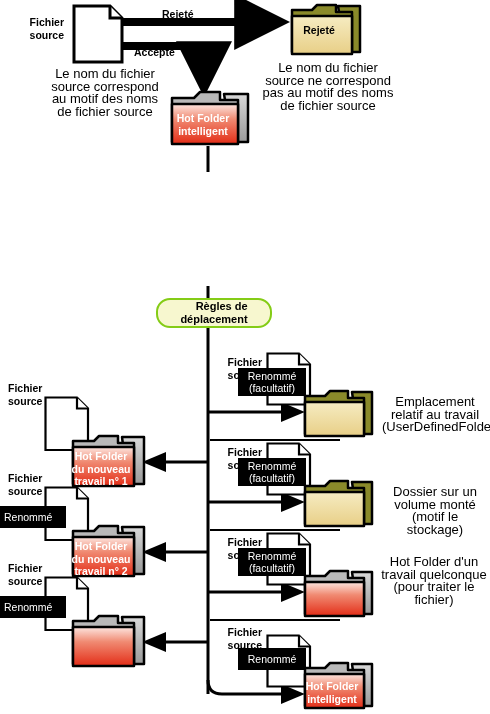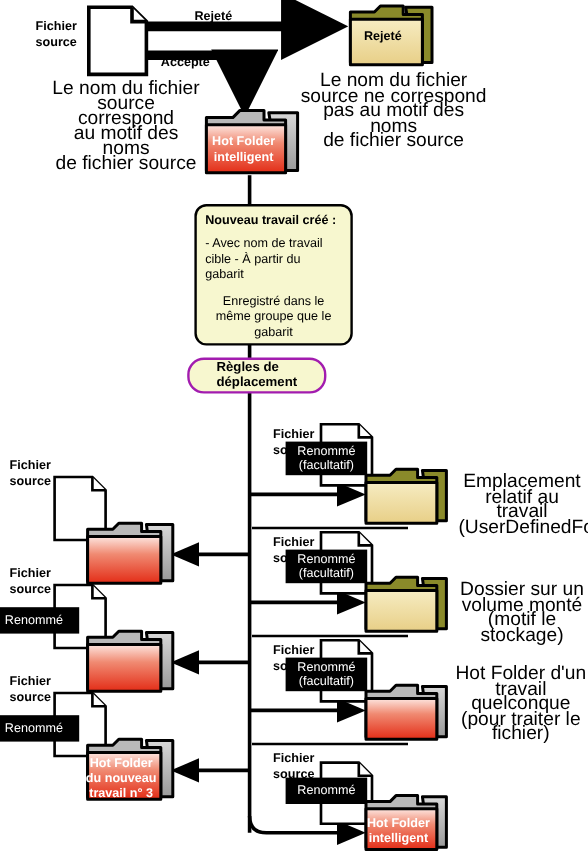--- a/index.html
+++ b/index.html
@@ -14,21 +14,21 @@
     overflow: hidden;
     color: #000;
   }
   #stage { position: absolute; left:0; top:0; width:409px; height:714px; }
 
   .abs { position: absolute; }
 
   
   .lbl {
     position: absolute;
-    font-size: 16px;
+    font-size: 13px;
     line-height: 12.5px;
     color: #000;
     white-space: pre-line;
   }
   .lbl.bold { font-weight: bold; font-size: 10.5px; }
   .lbl.ctr { text-align: center; }
   .lbl.rt  { text-align: right; }
   .lbl.lf  { text-align: left; }
 
   
@@ -56,24 +56,24 @@
   .note .title {
     font-weight: bold; font-size: 10.5px; line-height:13px;
     margin-bottom: 6px;
   }
   .note .bullets { font-size: 10.5px; line-height: 13px; }
   .note .foot { font-size: 10.5px; line-height:13px; text-align:center; margin-top:9px; }
 
   .pill {
     position: absolute;
     background: #f7f7cf;
-    border: 2px solid #a21caf;
+    border: 2px solid #84cc16;
     border-radius: 14px;
     display:flex; align-items:center; justify-content:center;
-    text-align:left;
+    text-align:right;
     font-weight: bold; font-size: 11px; line-height: 13px;
   }
 
   
   .folder { position: absolute; }
   .folder .ftxt {
     position:absolute; left:0; right:14%; top:34%;
     text-align:center;
     font-weight: bold; font-size: 10.5px; line-height: 12.5px;
     color:#000;
@@ -176,31 +176,20 @@
   <div class="folder white-txt" style="left:166px; top:88px; width:92px; height:60px;">
     <svg width="92" height="60" viewBox="0 0 92 60">
       <path d="M58,6 L82,6 L82,54 L66,54 Z" fill="url(#gradRedTab)" stroke="#000" stroke-width="2.5" stroke-linejoin="round"></path>
       <path d="M6,10 L28,10 L34,4 L54,4 L54,12 L72,12 L72,54 L6,54 Z" fill="#b9b9b9" stroke="#000" stroke-width="2.5" stroke-linejoin="round"></path>
       <path d="M6,16 L72,16 L72,56 L6,56 Z" fill="url(#gradRed)" stroke="#000" stroke-width="2.5" stroke-linejoin="round"></path>
     </svg>
     <div class="ftxt" style="top:24px; right:20px; left:2px;">Hot Folder
 intelligent</div>
   </div>
 
-  <div class="note" style="left:162px; top:170px; width:132px; height:118px;">
-    <div class="inner">
-      <div class="title">Nouveau travail créé :</div>
-      <div class="bullets">- Avec nom de travail
-  cible
-- À partir du gabarit</div>
-      <div class="foot">Enregistré dans le
-même groupe que le
-gabarit</div>
-    </div>
-  </div>
 
   <div class="pill" style="left:156px; top:298px; width:116px; height:30px;">
     <span style="white-space:pre-line;">Règles de
 déplacement</span>
   </div>
 
   <div>
     <div class="lbl bold rt" style="left:214px; top:356px; width:48px;">Fichier
 source</div>
     <svg class="abs" style="left:266px; top:352px;" width="46" height="54" viewBox="0 0 46 54">
@@ -296,57 +285,60 @@
     <svg class="abs" style="left:44px; top:396px;" width="46" height="56" viewBox="0 0 46 56">
       <path d="M1.5,1.5 L33,1.5 L44,12.5 L44,54 L1.5,54 Z" fill="#fff" stroke="#000" stroke-width="2.2"></path>
       <path d="M33,1.5 L33,12.5 L44,12.5" fill="#fff" stroke="#000" stroke-width="2.2"></path>
     </svg>
     <div class="folder white-txt" style="left:68px; top:432px; width:84px; height:58px;">
       <svg width="84" height="58" viewBox="0 0 84 58">
         <path d="M54,5 L76,5 L76,52 L60,52 Z" fill="url(#gradRedTab)" stroke="#000" stroke-width="2.5" stroke-linejoin="round"></path>
         <path d="M5,9 L26,9 L31,4 L50,4 L50,11 L66,11 L66,52 L5,52 Z" fill="#b9b9b9" stroke="#000" stroke-width="2.5" stroke-linejoin="round"></path>
         <path d="M5,15 L66,15 L66,54 L5,54 Z" fill="url(#gradRed)" stroke="#000" stroke-width="2.5" stroke-linejoin="round"></path>
       </svg>
+      <div class="ftxt" style="top:18px; right:20px; left:2px;">Hot Folder
+du nouveau
+travail n° 1</div>
     </div>
   </div>
 
   <div>
     <div class="lbl bold lf" style="left:8px; top:472px; width:50px;">Fichier
 source</div>
     <svg class="abs" style="left:44px; top:486px;" width="46" height="56" viewBox="0 0 46 56">
       <path d="M1.5,1.5 L33,1.5 L44,12.5 L44,54 L1.5,54 Z" fill="#fff" stroke="#000" stroke-width="2.2"></path>
       <path d="M33,1.5 L33,12.5 L44,12.5" fill="#fff" stroke="#000" stroke-width="2.2"></path>
     </svg>
     <div class="plate" style="left:-4px; top:506px; width:70px; height:22px; justify-content:flex-start; padding-left:8px;">
       <span>Renommé</span>
     </div>
     <div class="folder white-txt" style="left:68px; top:522px; width:84px; height:58px;">
       <svg width="84" height="58" viewBox="0 0 84 58">
         <path d="M54,5 L76,5 L76,52 L60,52 Z" fill="url(#gradRedTab)" stroke="#000" stroke-width="2.5" stroke-linejoin="round"></path>
         <path d="M5,9 L26,9 L31,4 L50,4 L50,11 L66,11 L66,52 L5,52 Z" fill="#b9b9b9" stroke="#000" stroke-width="2.5" stroke-linejoin="round"></path>
         <path d="M5,15 L66,15 L66,54 L5,54 Z" fill="url(#gradRed)" stroke="#000" stroke-width="2.5" stroke-linejoin="round"></path>
       </svg>
+      <div class="ftxt" style="top:18px; right:20px; left:2px;">Hot Folder
+du nouveau
+travail n° 2</div>
     </div>
   </div>
 
   <div>
     <div class="lbl bold lf" style="left:8px; top:562px; width:50px;">Fichier
 source</div>
     <svg class="abs" style="left:44px; top:576px;" width="46" height="56" viewBox="0 0 46 56">
       <path d="M1.5,1.5 L33,1.5 L44,12.5 L44,54 L1.5,54 Z" fill="#fff" stroke="#000" stroke-width="2.2"></path>
       <path d="M33,1.5 L33,12.5 L44,12.5" fill="#fff" stroke="#000" stroke-width="2.2"></path>
     </svg>
     <div class="plate" style="left:-4px; top:596px; width:70px; height:22px; justify-content:flex-start; padding-left:8px;">
       <span>Renommé</span>
     </div>
     <div class="folder white-txt" style="left:68px; top:612px; width:84px; height:58px;">
       <svg width="84" height="58" viewBox="0 0 84 58">
         <path d="M54,5 L76,5 L76,52 L60,52 Z" fill="url(#gradRedTab)" stroke="#000" stroke-width="2.5" stroke-linejoin="round"></path>
         <path d="M5,9 L26,9 L31,4 L50,4 L50,11 L66,11 L66,52 L5,52 Z" fill="#b9b9b9" stroke="#000" stroke-width="2.5" stroke-linejoin="round"></path>
         <path d="M5,15 L66,15 L66,54 L5,54 Z" fill="url(#gradRed)" stroke="#000" stroke-width="2.5" stroke-linejoin="round"></path>
       </svg>
-      <div class="ftxt" style="top:18px; right:20px; left:2px;">Hot Folder
-du nouveau
-travail n° 3</div>
     </div>
   </div>
 
 </div>
 
 </body></html>

